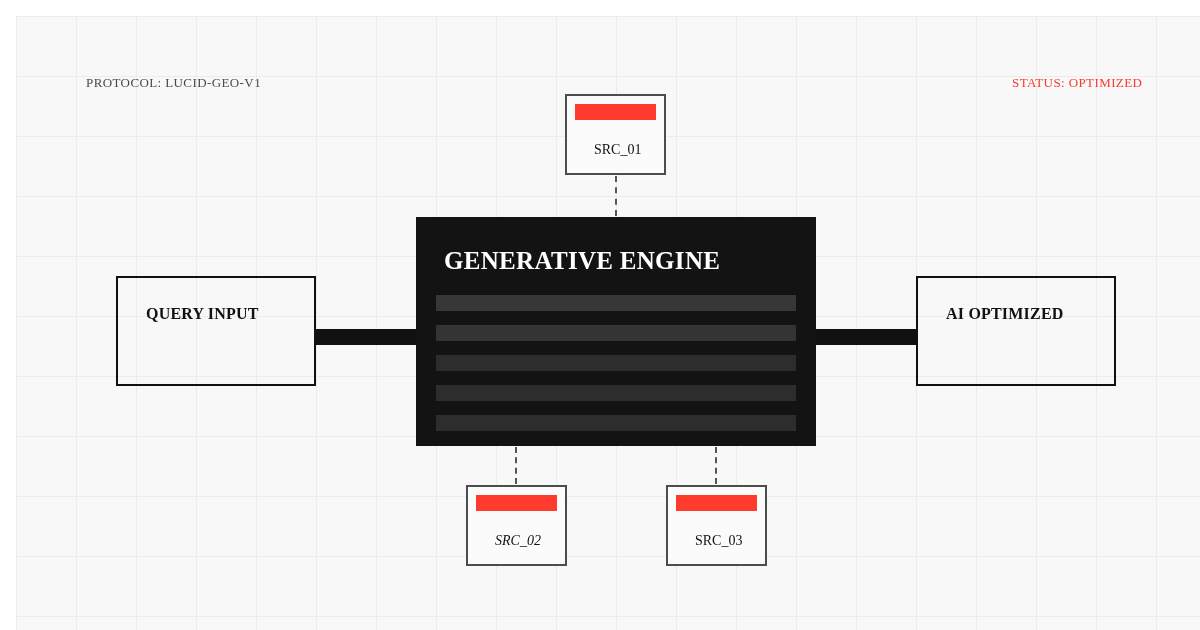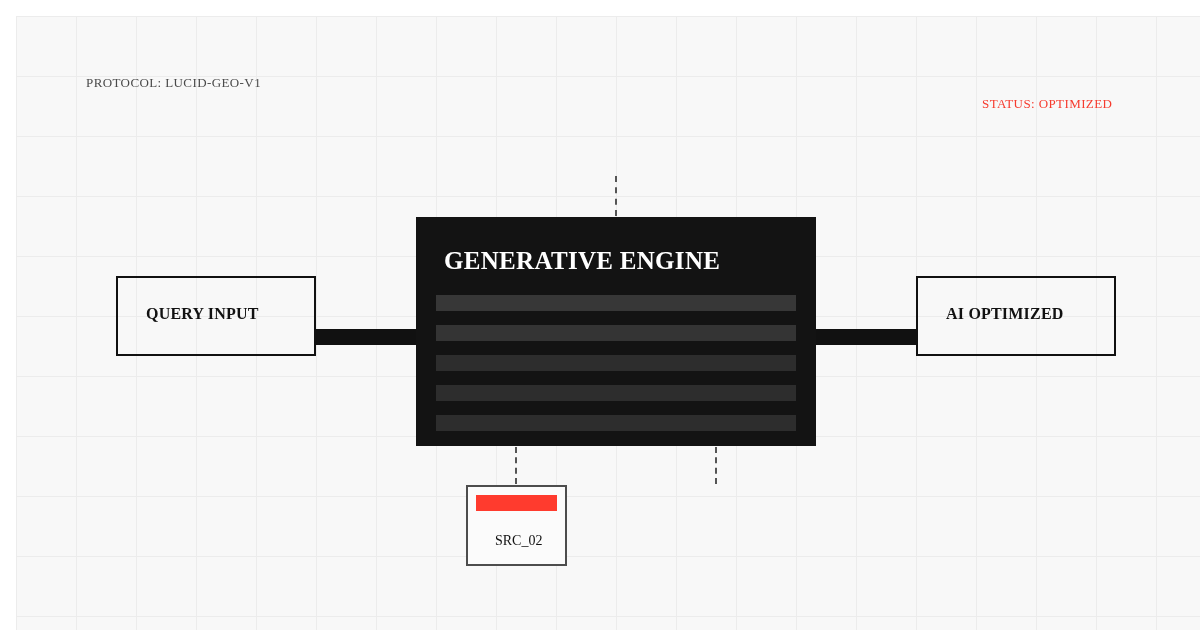--- a/index.html
+++ b/index.html
@@ -20,21 +20,21 @@
 
   
   .hdr-label {
     position: absolute;
     top: 51px;
     font-size: 13px;
     letter-spacing: 0.4px;
     color: #4a4a4a;
   }
   .hdr-label.protocol { left: 62px; }
-  .hdr-label.status { left: 958px; color: #f63b2e; margin-top: 21px; }
+  .hdr-label.status { left: 988px; color: #f63b2e; }
 
   
   .engine {
     position: absolute;
     left: 400px; top: 201px;
     width: 400px; height: 229px;
     background: #131313;
     padding: 22px 20px;
   }
   .engine-title {
@@ -52,21 +52,21 @@
   }
   .engine-line.l1 { top: 78px;  background: #373737; }
   .engine-line.l2 { top: 108px; background: #343434; }
   .engine-line.l3 { top: 138px; }
   .engine-line.l4 { top: 168px; }
   .engine-line.l5 { top: 198px; }
 
   
   .io-box {
     position: absolute;
-    width: 200px; height: 80px;
+    width: 200px; height: 110px;
     border: 2px solid #111111;
     background: transparent;
     padding: 19px 20px;
   }
   .io-box.input  { left: 100px; top: 260px; }
   .io-box.output { left: 900px; top: 260px; }
   .io-label {
     font-size: 16px;
     font-weight: bold;
     color: #111111;
@@ -74,21 +74,21 @@
   }
 
   
   .src-box {
     position: absolute;
     width: 101px; height: 81px;
     background: #fbfbfb;
     border: 2px solid #4d4d4d;
   }
   .src-box.s1 { left: 549px; top: 78px; }
-  .src-box.s2 { left: 450px; top: 469px; }
+  .src-box.s2 { left: 450px; top: 469px; font-style: italic; }
   .src-box.s3 { left: 650px; top: 469px; }
   .src-bar {
     width: 100%;
     height: 11px;
     background: #ff3b2e;
   }
   .src-label {
     font-size: 14px;
     color: #111111;
     margin: 14px 0 0 11px;
@@ -115,20 +115,24 @@
 </style>
 </head>
 <body>
 
 <div class="canvas">
 
   <div class="hdr-label protocol">PROTOCOL: LUCID-GEO-V1</div>
 
   <div class="hdr-label status">STATUS: OPTIMIZED</div>
 
+  <div class="src-box s1">
+    <div class="src-bar"></div>
+    <div class="src-label">SRC_01</div>
+  </div>
 
   <div class="conn-v top"></div>
   <div class="conn-v bot-l"></div>
   <div class="conn-v bot-r"></div>
 
   <div class="conn-h left"></div>
   <div class="conn-h right"></div>
 
   <div class="io-box input">
     <div class="io-label">QUERY INPUT</div>
@@ -145,14 +149,18 @@
 
   <div class="io-box output">
     <div class="io-label">AI OPTIMIZED</div>
   </div>
 
   <div class="src-box s2">
     <div class="src-bar"></div>
     <div class="src-label">SRC_02</div>
   </div>
 
+  <div class="src-box s3">
+    <div class="src-bar"></div>
+    <div class="src-label">SRC_03</div>
+  </div>
 
 </div>
 
 </body></html>

